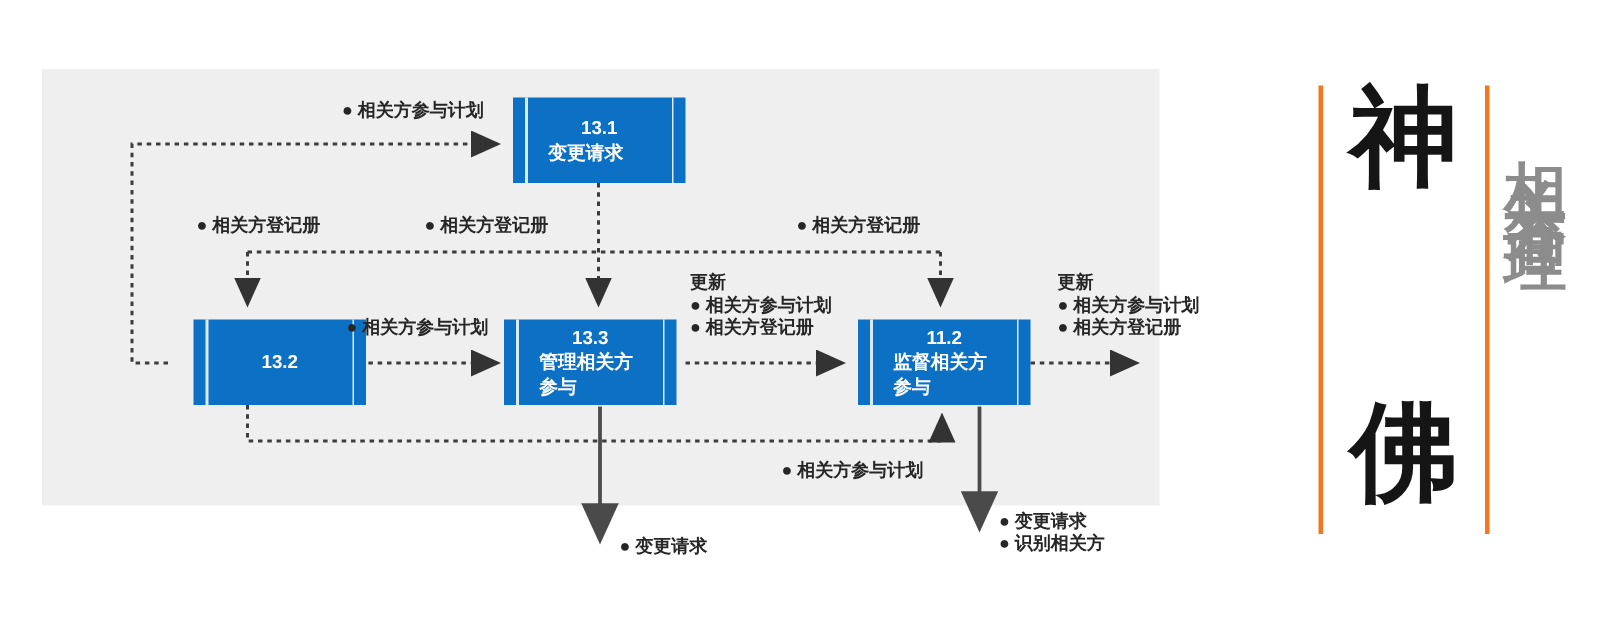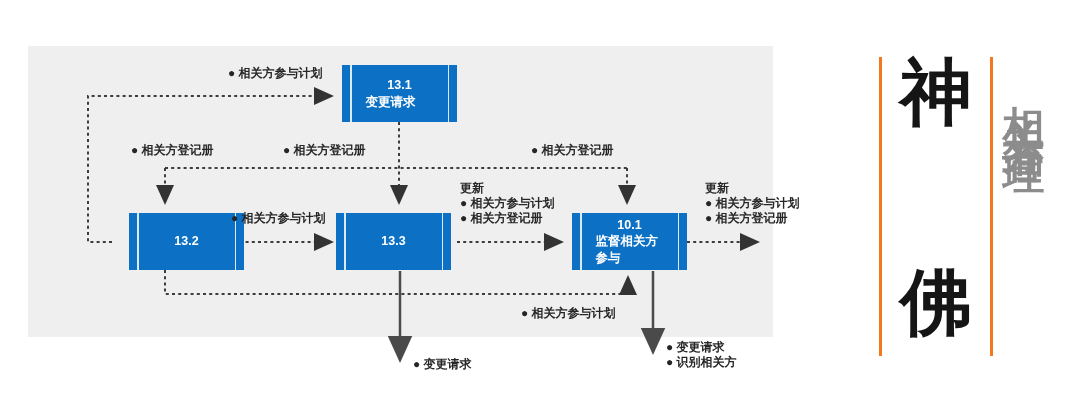--- a/index.html
+++ b/index.html
@@ -97,23 +97,24 @@
 
   <div class="pbox box-131">
     <span class="pcode">13.1</span>
     <span class="pname">变更请求</span>
   </div>
   <div class="pbox box-132">
     <span class="pcode">13.2</span>
   </div>
   <div class="pbox box-133">
     <span class="pcode">13.3</span>
+    <span class="pname">管理相关方参与</span>
   </div>
   <div class="pbox box-134">
-    <span class="pcode">10.1</span>
+    <span class="pcode">11.2</span>
     <span class="pname">监督相关方参与</span>
   </div>
 
   <div class="lbl lbl-plan-top">● 相关方参与计划</div>
   <div class="lbl lbl-reg-left">● 相关方登记册</div>
   <div class="lbl lbl-reg-mid">● 相关方登记册</div>
   <div class="lbl lbl-reg-right">● 相关方登记册</div>
   <div class="lbl lbl-plan-mid">● 相关方参与计划</div>
 
   <div class="lbl lbl-update-133">

